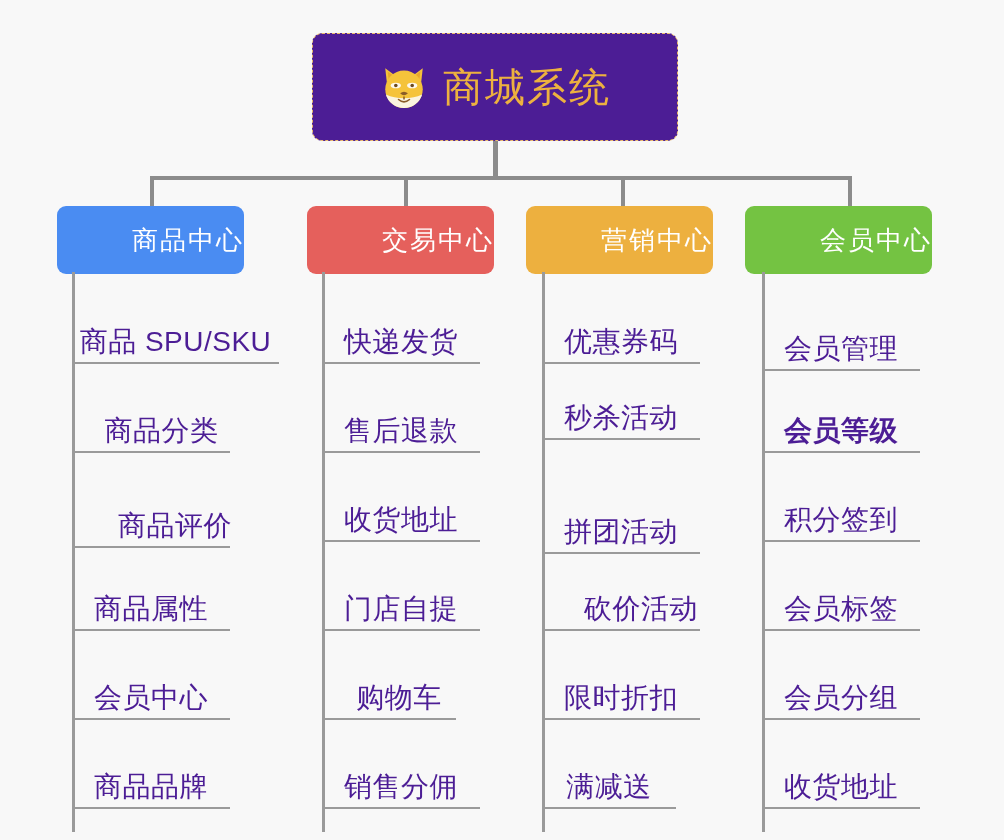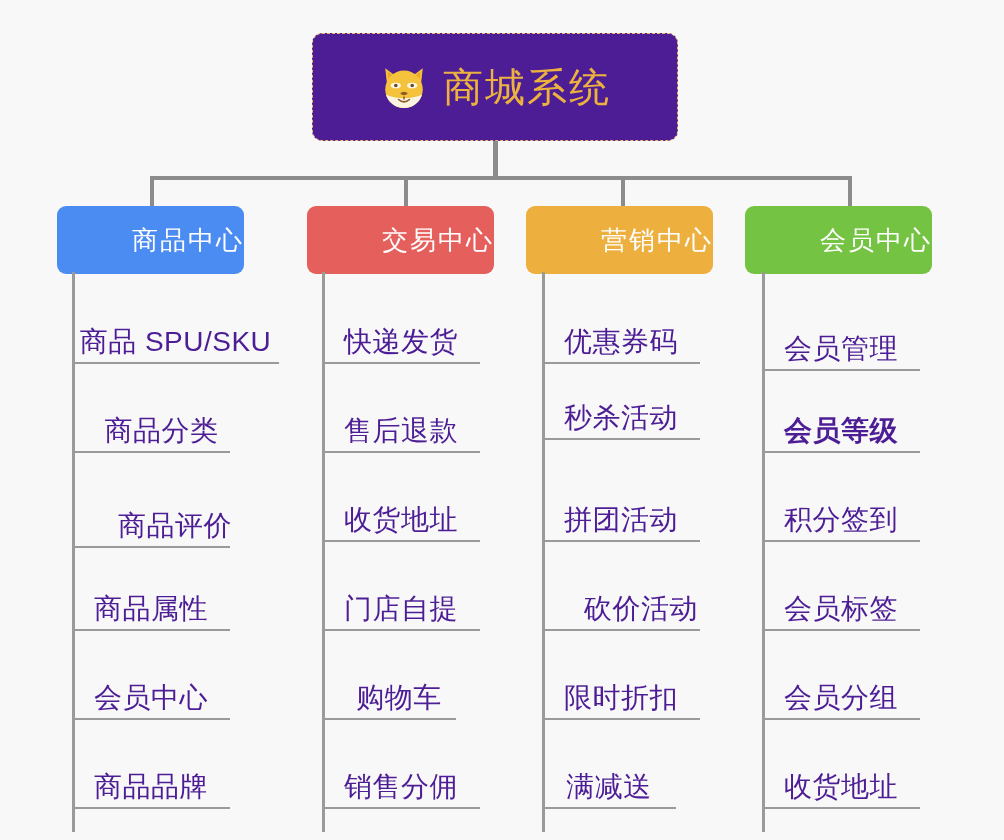--- a/index.html
+++ b/index.html
@@ -194,21 +194,21 @@
   </div>
 
   <div class="leaf-col" style="left:542px; width:160px;">
     <div class="spine" style="background: rgb(154, 154, 154);"></div>
     <div class="leaf" style="top: 40px; width: 158px; border-bottom-color: rgb(154, 154, 154);">
         <span class="leaf-label">优惠券码</span>
       </div>
     <div class="leaf" style="top: 116px; width: 158px; border-bottom-color: rgb(154, 154, 154);">
         <span class="leaf-label">秒杀活动</span>
       </div>
-    <div class="leaf" style="top: 218px; width: 158px; border-bottom-color: rgb(154, 154, 154);">
+    <div class="leaf" style="top: 230px; width: 158px; border-bottom-color: rgb(154, 154, 154);">
         <span class="leaf-label">拼团活动</span>
       </div>
     <div class="leaf" style="top: 307px; width: 158px; border-bottom-color: rgb(154, 154, 154); padding-left: 40px;">
         <span class="leaf-label">砍价活动</span>
       </div>
     <div class="leaf" style="top: 396px; width: 158px; border-bottom-color: rgb(154, 154, 154);">
         <span class="leaf-label">限时折扣</span>
       </div>
     <div class="leaf" style="top: 485px; width: 134px; border-bottom-color: rgb(154, 154, 154);">
         <span class="leaf-label">满减送</span>

